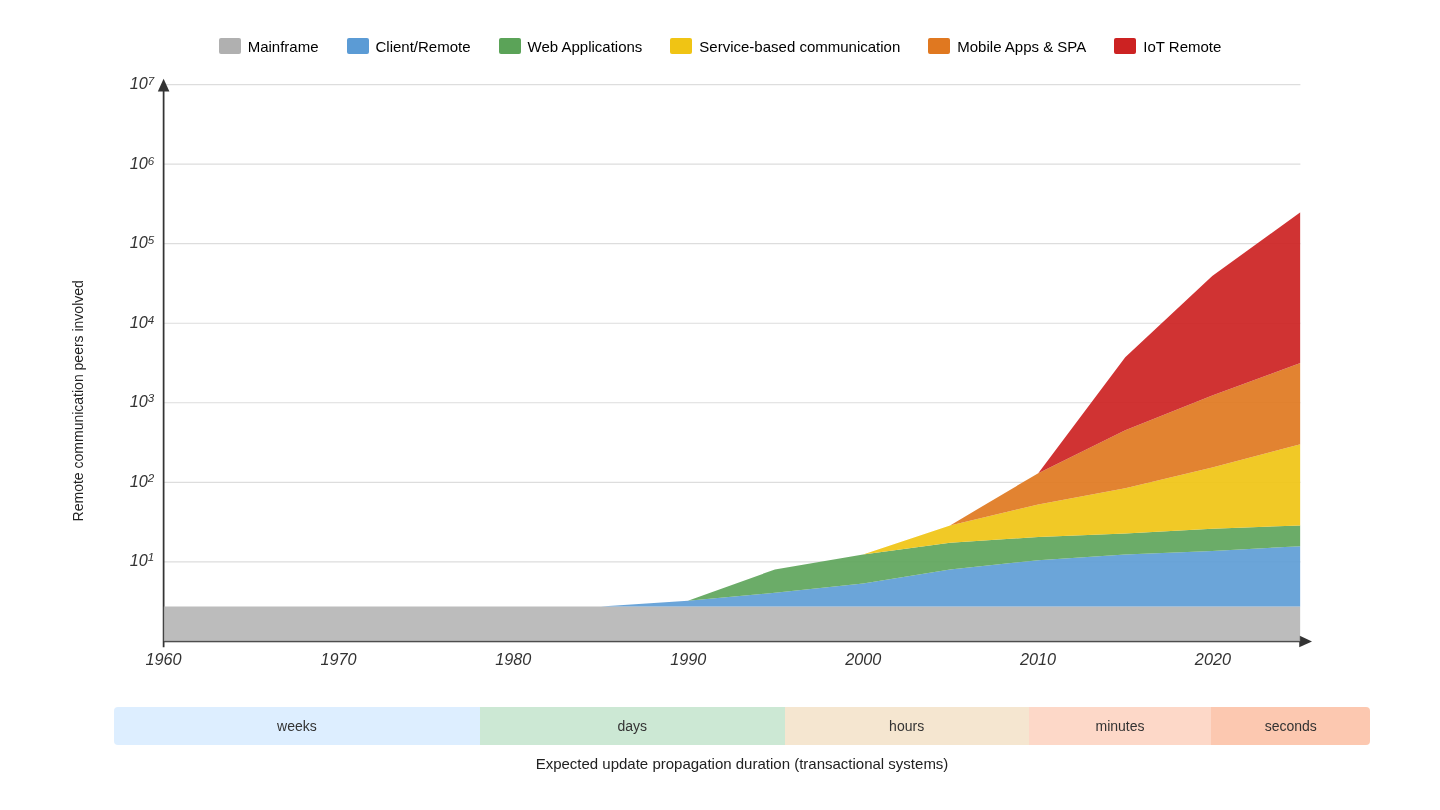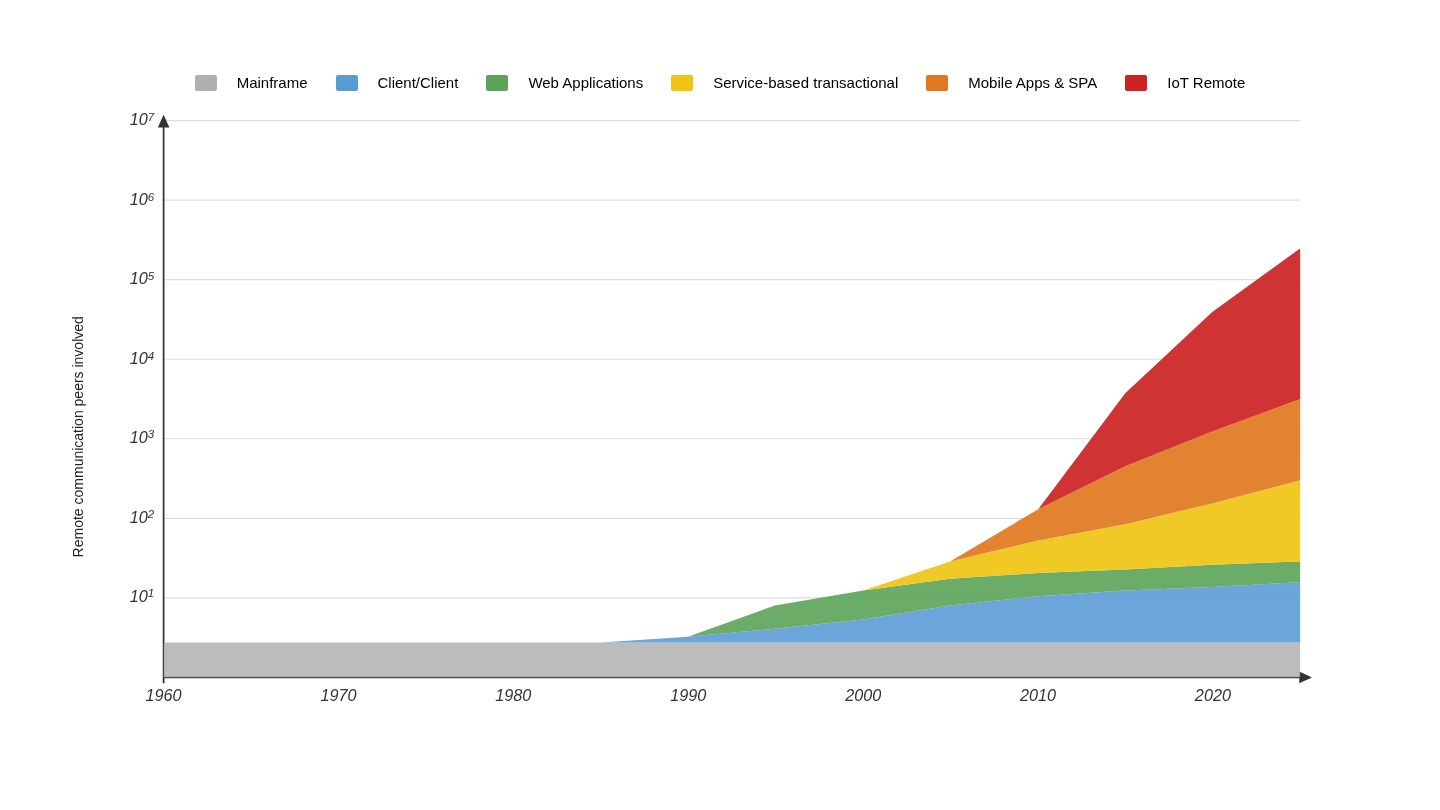--- a/index.html
+++ b/index.html
@@ -24,21 +24,21 @@
       flex-direction: row;
       align-items: center;
       gap: 28px;
       margin-bottom: 18px;
       justify-content: center;
       flex-wrap: wrap;
     }
     .legend-item {
       display: flex;
       align-items: center;
-      gap: 20px;
+      gap: 7px;
       font-size: 15px;
     }
     .legend-color {
       width: 22px;
       height: 16px;
       border-radius: 2px;
     }
     
     .chart-area {
       display: flex;
@@ -97,29 +97,29 @@
 
 <div class="chart-container">
 
   <div class="legend">
   <div class="legend-item">
         <div class="legend-color" style="background: rgb(176, 176, 176);"></div>
         <span>Mainframe</span>
       </div>
       <div class="legend-item">
         <div class="legend-color" style="background: rgb(91, 155, 213);"></div>
-        <span>Client/Client</span>
+        <span>Client/Remote</span>
       </div>
       <div class="legend-item">
         <div class="legend-color" style="background: rgb(91, 163, 88);"></div>
         <span>Web Applications</span>
       </div>
       <div class="legend-item">
         <div class="legend-color" style="background: rgb(240, 196, 20);"></div>
-        <span>Service-based transactional</span>
+        <span>Service-based communication</span>
       </div>
       <div class="legend-item">
         <div class="legend-color" style="background: rgb(224, 120, 32);"></div>
         <span>Mobile Apps &amp; SPA</span>
       </div>
       <div class="legend-item">
         <div class="legend-color" style="background: rgb(204, 34, 34);"></div>
         <span>IoT Remote</span>
       </div>
     </div>
@@ -186,13 +186,24 @@
         <polygon clip-path="url(#chart-clip)" points="738,390 814,372 889,358 964,340 1040,320
                   1040,250 964,278 889,308 814,345 738,390" fill="#e07820" opacity="0.92"></polygon>
 
         <polygon clip-path="url(#chart-clip)" points="814,345 889,308 964,278 1040,250
                   1040,120 964,175 889,245 814,345" fill="#cc2222" opacity="0.92"></polygon>
 
       </svg>
     </div>
   </div>
 
+  <div class="bottom-section">
+
+    <div class="update-bar-container" id="update-bar">
+    <div class="update-bar-segment" style="background: rgb(221, 238, 255); flex: 3 1 0%;">weeks</div>
+        <div class="update-bar-segment" style="background: rgb(204, 232, 212); flex: 2.5 1 0%;">days</div>
+        <div class="update-bar-segment" style="background: rgb(245, 230, 208); flex: 2 1 0%;">hours</div>
+        <div class="update-bar-segment" style="background: rgb(253, 216, 200); flex: 1.5 1 0%;">minutes</div>
+        <div class="update-bar-segment" style="background: rgb(252, 200, 176); flex: 1.3 1 0%;">seconds</div>
+      </div>
+    <div class="x-bottom-label">Expected update propagation duration (transactional systems)</div>
+  </div>
 </div>
 
 </body></html>

